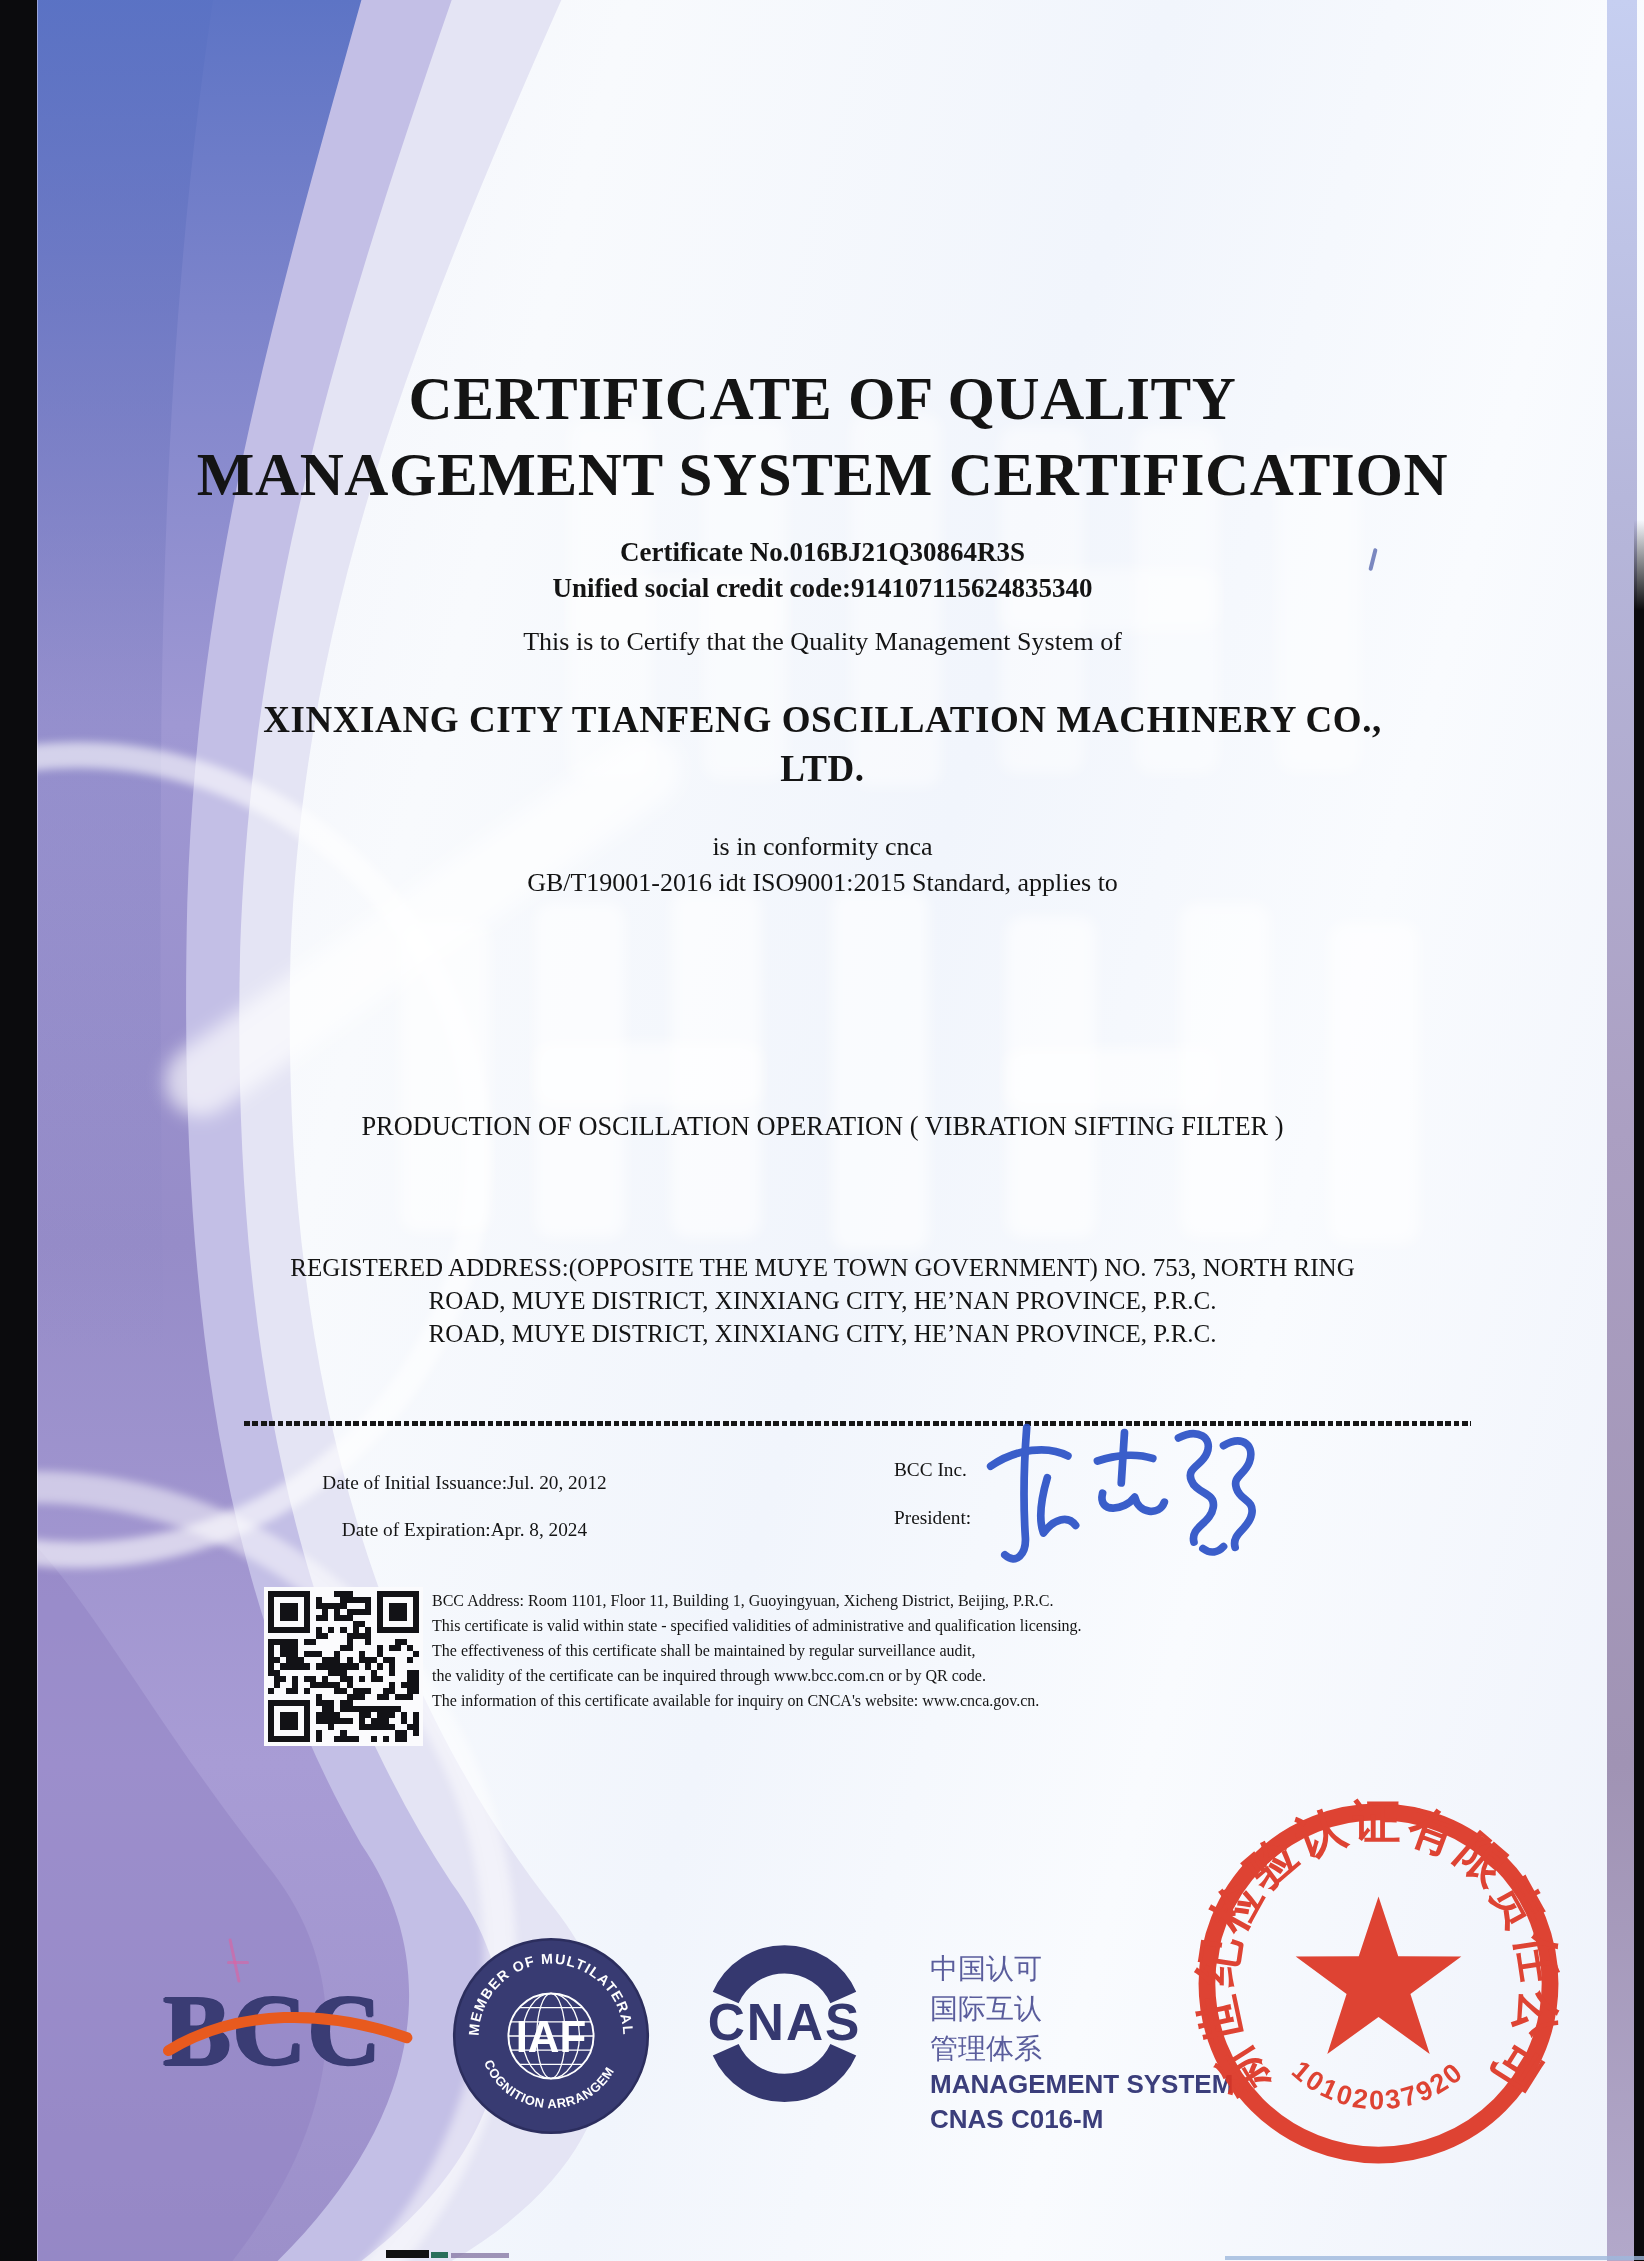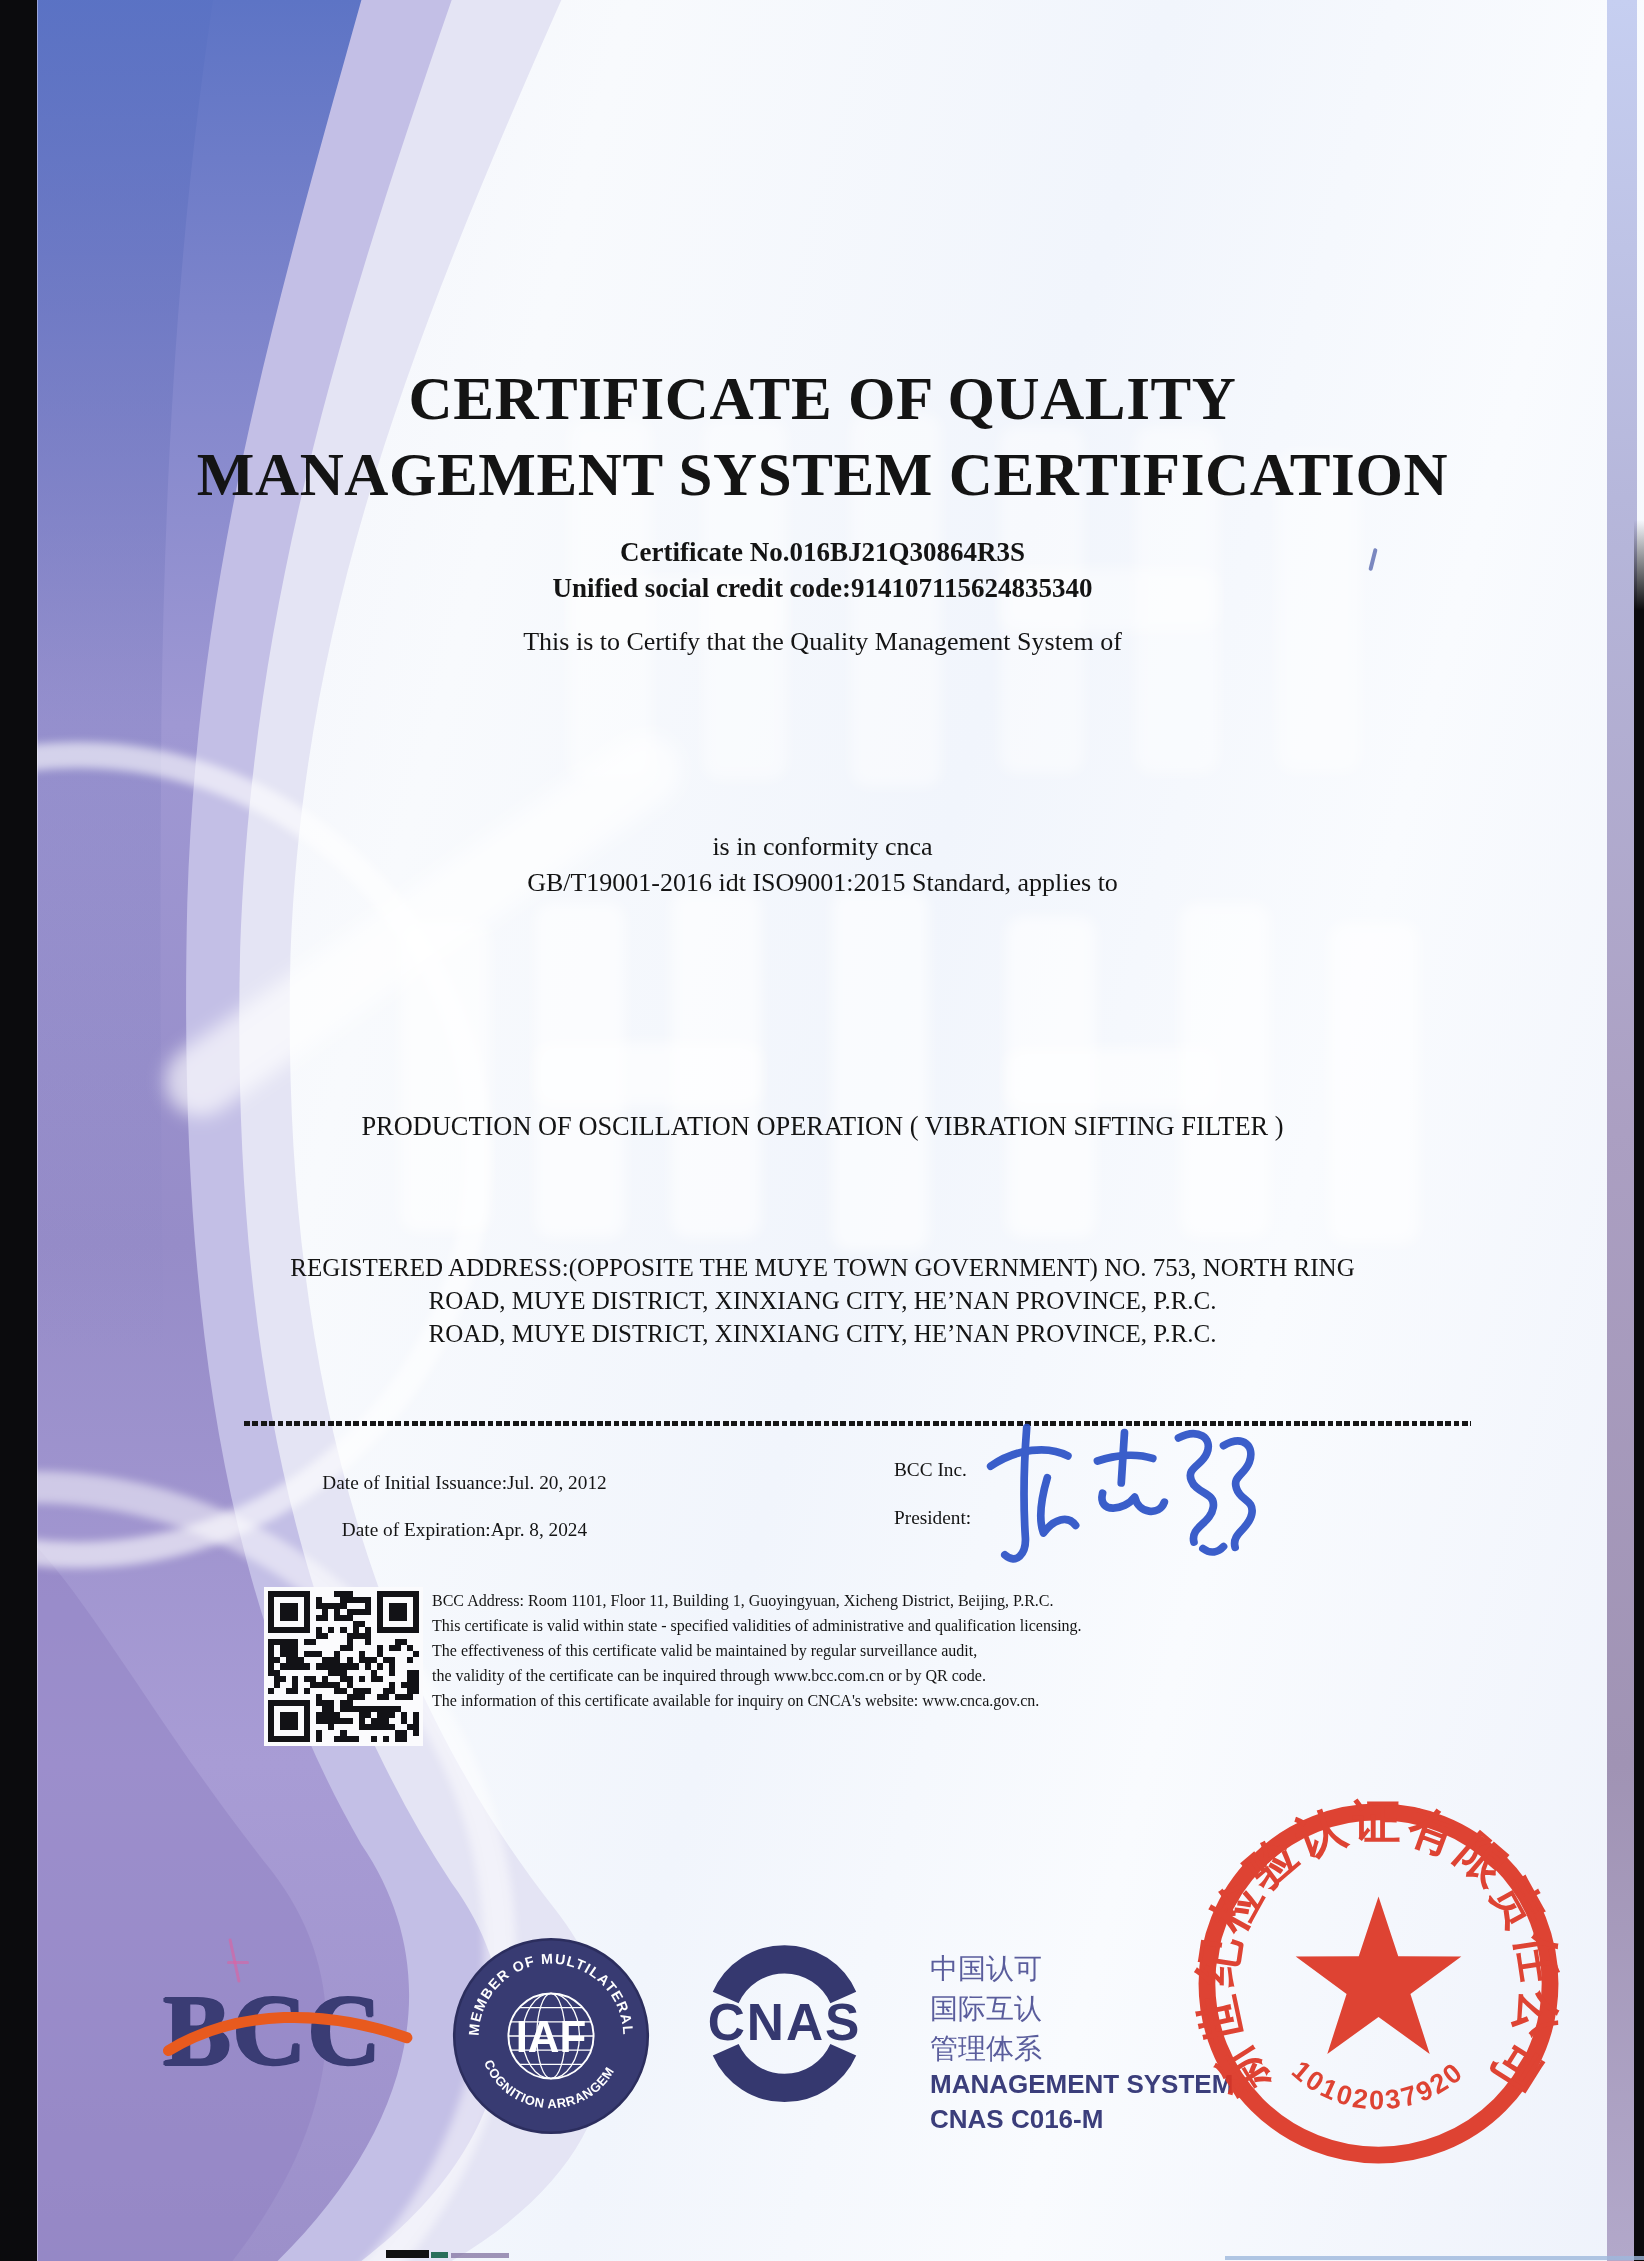--- a/index.html
+++ b/index.html
@@ -109,20 +109,24 @@
 
   <div class="abs ctr title">
     <div>CERTIFICATE OF QUALITY</div>
     <div>MANAGEMENT SYSTEM CERTIFICATION</div>
   </div>
 
   <div class="abs ctr certno">Certificate No.016BJ21Q30864R3S</div>
   <div class="abs ctr code">Unified social credit code:914107115624835340</div>
   <div class="abs ctr intro">This is to Certify that the Quality Management System of</div>
 
+  <div class="abs ctr company">
+    <div>XINXIANG CITY TIANFENG OSCILLATION MACHINERY CO.,</div>
+    <div>LTD.</div>
+  </div>
 
   <div class="abs ctr conformity">is in conformity cnca</div>
   <div class="abs ctr standard">GB/T19001-2016 idt ISO9001:2015 Standard, applies to</div>
   <div class="abs ctr scope">PRODUCTION OF OSCILLATION OPERATION ( VIBRATION SIFTING FILTER )</div>
 
   <div class="abs ctr addr">
     <div>REGISTERED ADDRESS:(OPPOSITE THE MUYE TOWN GOVERNMENT) NO. 753, NORTH RING</div>
     <div>ROAD, MUYE DISTRICT, XINXIANG CITY, HE’NAN PROVINCE, P.R.C.</div>
     <div>ROAD, MUYE DISTRICT, XINXIANG CITY, HE’NAN PROVINCE, P.R.C.</div>
   </div>
@@ -778,21 +782,21 @@
       <i style="grid-area:25/21;background:transparent"></i>
       <i style="grid-area:25/22"></i>
       <i style="grid-area:25/23"></i>
       <i style="grid-area:25/24;background:transparent"></i>
       <i style="grid-area:25/25;background:transparent"></i>
     </div>
 
   <div class="abs fine">
     <div>BCC Address: Room 1101, Floor 11, Building 1, Guoyingyuan, Xicheng District, Beijing, P.R.C.</div>
     <div>This certificate is valid within state - specified validities of administrative and qualification licensing.</div>
-    <div>The effectiveness of this certificate valid be maintained by regular surveillance audit,</div>
+    <div>The effectiveness of this certificate shall be maintained by regular surveillance audit,</div>
     <div>the validity of the certificate can be inquired through www.bcc.com.cn or by QR code.</div>
     <div>The information of this certificate available for inquiry on CNCA's website: www.cnca.gov.cn.</div>
   </div>
 
   <div class="abs bcc-logo">
     <span>BCC</span>
     <svg width="252" height="116" viewBox="0 0 390 180">
       <path d="M8 122 C115 56 255 58 378 102" stroke="#e85a1e" stroke-width="17" fill="none" stroke-linecap="round"></path>
     </svg>
   </div>

